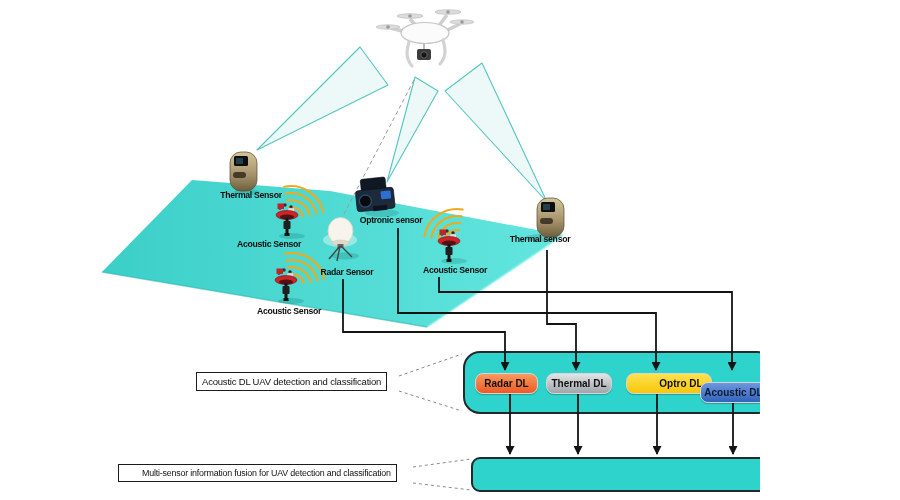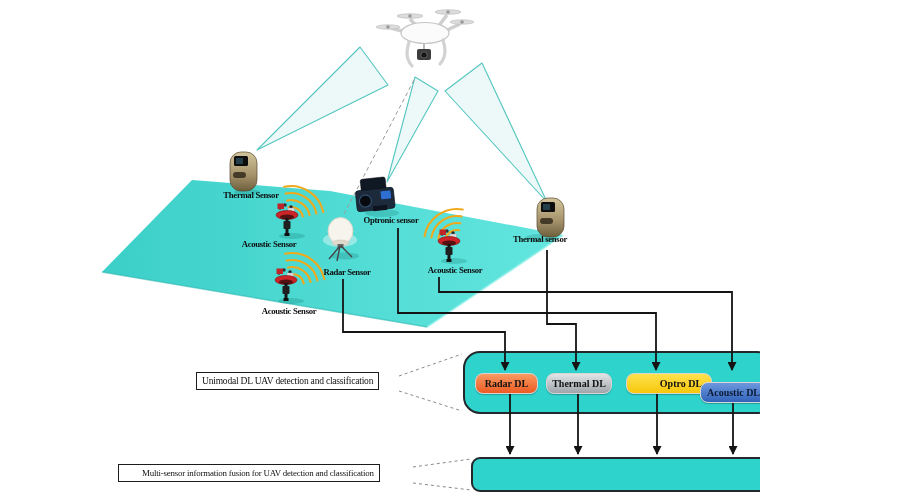--- a/index.html
+++ b/index.html
@@ -1,17 +1,17 @@
 <!DOCTYPE html>
 <html><head>
 <meta charset="utf-8">
 <style>
   html,body{margin:0;padding:0;background:#fff;}
   #figure{position:relative;width:760px;height:500px;background:#ffffff;overflow:hidden;
-          font-family:Liberation Serif, serif;}
+          font-family:Liberation Sans, sans-serif;}
   #scene-svg{position:absolute;left:0;top:0;z-index:1;}
   .scene-label{position:absolute;z-index:2;transform:translate(-50%,-50%);
                font-size:8.7px;font-weight:700;letter-spacing:-0.3px;color:#0d0d0d;white-space:nowrap;}
   .dl-box{position:absolute;z-index:2;display:flex;align-items:center;justify-content:center;
           height:19px;border-radius:8px;border:1px solid #d6d6d6;
           font-size:10px;font-weight:700;color:#111;white-space:nowrap;
           box-shadow:0 1px 1px rgba(0,0,0,0.25);}
   .dl-orange{background:linear-gradient(#f89b61,#ee5a24);}
   .dl-gray{background:linear-gradient(#e2e4e6,#9fa5ab);}
   .dl-yellow{background:linear-gradient(#ffe14e,#f7c70a);padding-left:24px;}
@@ -186,19 +186,19 @@
   </div>
   <div class="dl-box dl-yellow" style="left:626px;top:373px;width:60px">
     <span>Optro DL</span>
   </div>
   <div class="dl-box dl-blue" style="left:700px;top:382px;width:65px">
     <span>Acoustic DL</span>
   </div>
 
 
   <div class="caption-box" style="left:196px;top:372px">
-    <span>Unimodal DL UAV detection and classification</span>
+    <span>Acoustic DL UAV detection and classification</span>
   </div>
   <div class="caption-box caption-small" style="left:118px;top:464px">
     <span>Multi-sensor information fusion for UAV detection and classification</span>
   </div>
 
 </div>
 
 </body></html>

